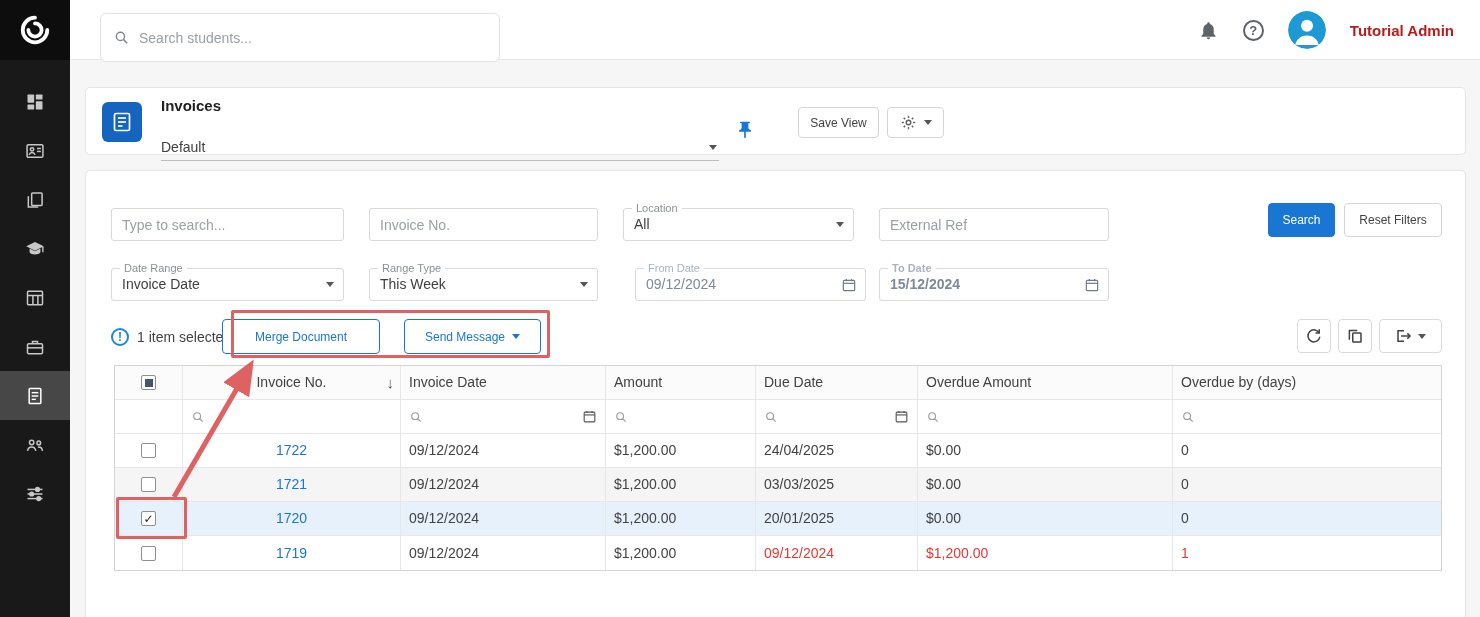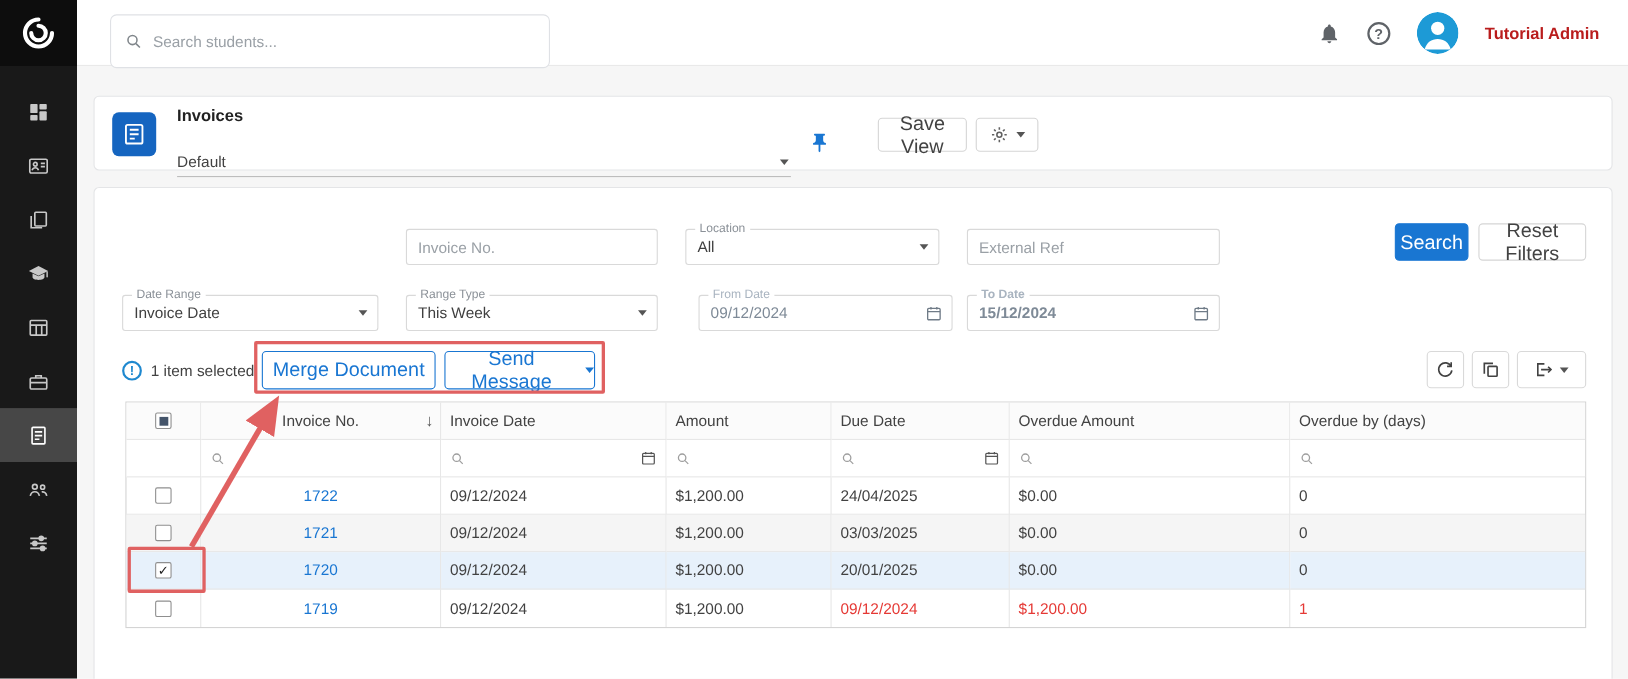--- a/index.html
+++ b/index.html
@@ -28,21 +28,21 @@
   .card { position:absolute; background:#fff; border:1px solid #e4e5e7; border-radius:5px; }
   .view-card { left:15px; top:27px; width:1381px; height:68px; }
   .filters-card { left:15px; top:110px; width:1381px; height:470px; }
 
   
   .blue-tile { position:absolute; left:16px; top:14px; width:40px; height:40px; border-radius:6px; background:#1565c0; display:flex; align-items:center; justify-content:center; }
   .view-title { position:absolute; left:75px; top:9px; font-size:15px; font-weight:bold; color:#212121; }
   .view-select { position:absolute; left:75px; top:31px; width:558px; height:26px; border-bottom:1px solid #bdbdbd; font-size:14px; color:#424242; line-height:24px; cursor:pointer;margin-top:16px; }
   .view-select .caret { position:absolute; right:2px; top:10px; }
   .pin-btn { position:absolute; left:645px; top:28px; width:28px; height:28px; display:flex; align-items:center; justify-content:center; cursor:pointer; }
-  .btn { display:inline-flex; align-items:center; justify-content:center; gap:7px; border-radius:4px; font-size:18px; font-family:inherit; cursor:pointer; }
+  .btn { display:inline-flex; align-items:center; justify-content:center; gap:7px; border-radius:4px; font-size:12px; font-family:inherit; cursor:pointer; }
   .btn-light { background:#fff; border:1px solid #d5d5d5; color:#424242; }
   .save-view-btn { position:absolute; left:712px; top:19px; width:81px; height:31px; }
   .gear-btn { position:absolute; left:801px; top:19px; width:57px; height:31px; }
 
   
   .caret { width:0; height:0; border-left:4.5px solid transparent; border-right:4.5px solid transparent; border-top:5px solid #555; display:inline-block; }
   .caret.blue { border-top-color:#1976d2; }
 
   
   .tinput { position:absolute; height:33px; border:1px solid #d9d9d9; border-radius:3px; font-size:14px; color:#424242; padding:0 10px; font-family:inherit; outline:none; background:#fff; }
@@ -55,21 +55,21 @@
   .field.muted .flabel { color:#a9b4c0; }
   .field.muted .fvalue { color:#7e8a97; }
   .btn-primary { background:#1976d2; border:1px solid #1976d2; color:#fff; }
   .search-btn { position:absolute; left:1182px; top:32px; width:67px; height:34px; }
   .reset-btn { position:absolute; left:1258px; top:32px; width:98px; height:34px; }
 
   
   .sel-info { position:absolute; left:25px; top:148px; height:35px; display:flex; align-items:center; gap:8px; font-size:14px; color:#424242; }
   .info-circle { width:18px; height:18px; border:2px solid #1e88cf; border-radius:50%; color:#1e88cf; font-size:12px; font-weight:bold; display:flex; align-items:center; justify-content:center; }
   .btn-outline-blue { background:#fff; border:1px solid #1976d2; color:#1976d2; }
-  .merge-btn { position:absolute; left:152px; top:148px; width:158px; height:35px; }
+  .merge-btn { position:absolute; left:136px; top:148px; width:158px; height:35px; }
   .send-btn { position:absolute; left:318px; top:148px; width:137px; height:35px; }
   .icon-btn { position:absolute; top:148px; width:34px; height:34px; border:1px solid #d9d9d9; border-radius:4px; background:#fff; display:flex; align-items:center; justify-content:center; gap:5px; cursor:pointer; }
   .refresh-btn { left:1211px; }
   .copy-btn { left:1252px; }
   .export-btn { left:1293px; width:63px; }
 
   
   .grid { position:absolute; left:28px; top:194px; width:1328px; border:1px solid #d4d4d4; background:#fff; font-size:14px; }
   .grid-row { display:grid; grid-template-columns:68px 218px 205px 150px 162px 255px 268px; }
   .cell { height:34px; line-height:33px; padding:0 8px; border-right:1px solid #e7e7e7; border-bottom:1px solid #e7e7e7; white-space:nowrap; overflow:hidden; display:flex; align-items:center; }
@@ -237,20 +237,21 @@
           <line x1="16.7" y1="16.7" x2="18.8" y2="18.8"></line>
           <line x1="5.2" y1="18.8" x2="7.3" y2="16.7"></line>
           <line x1="16.7" y1="7.3" x2="18.8" y2="5.2"></line>
         </svg>
       <span class="caret"></span>
     </button>
   </div>
 
   <div class="card filters-card">
 
+    <input class="tinput" style="left: 25px; top: 37px; width: 233px;" placeholder="Type to search...">
     <input class="tinput" style="left: 283px; top: 37px; width: 229px;" placeholder="Invoice No.">
     <div class="field" style="left:537px; top:37px; width:231px;">
       <span class="flabel">Location</span>
       <span class="fvalue">All</span>
       <span class="caret"></span>
     </div>
     <input class="tinput" style="left: 793px; top: 37px; width: 230px;" placeholder="External Ref">
     <button class="btn btn-primary search-btn">Search</button>
     <button class="btn btn-light reset-btn">Reset Filters</button>
 

